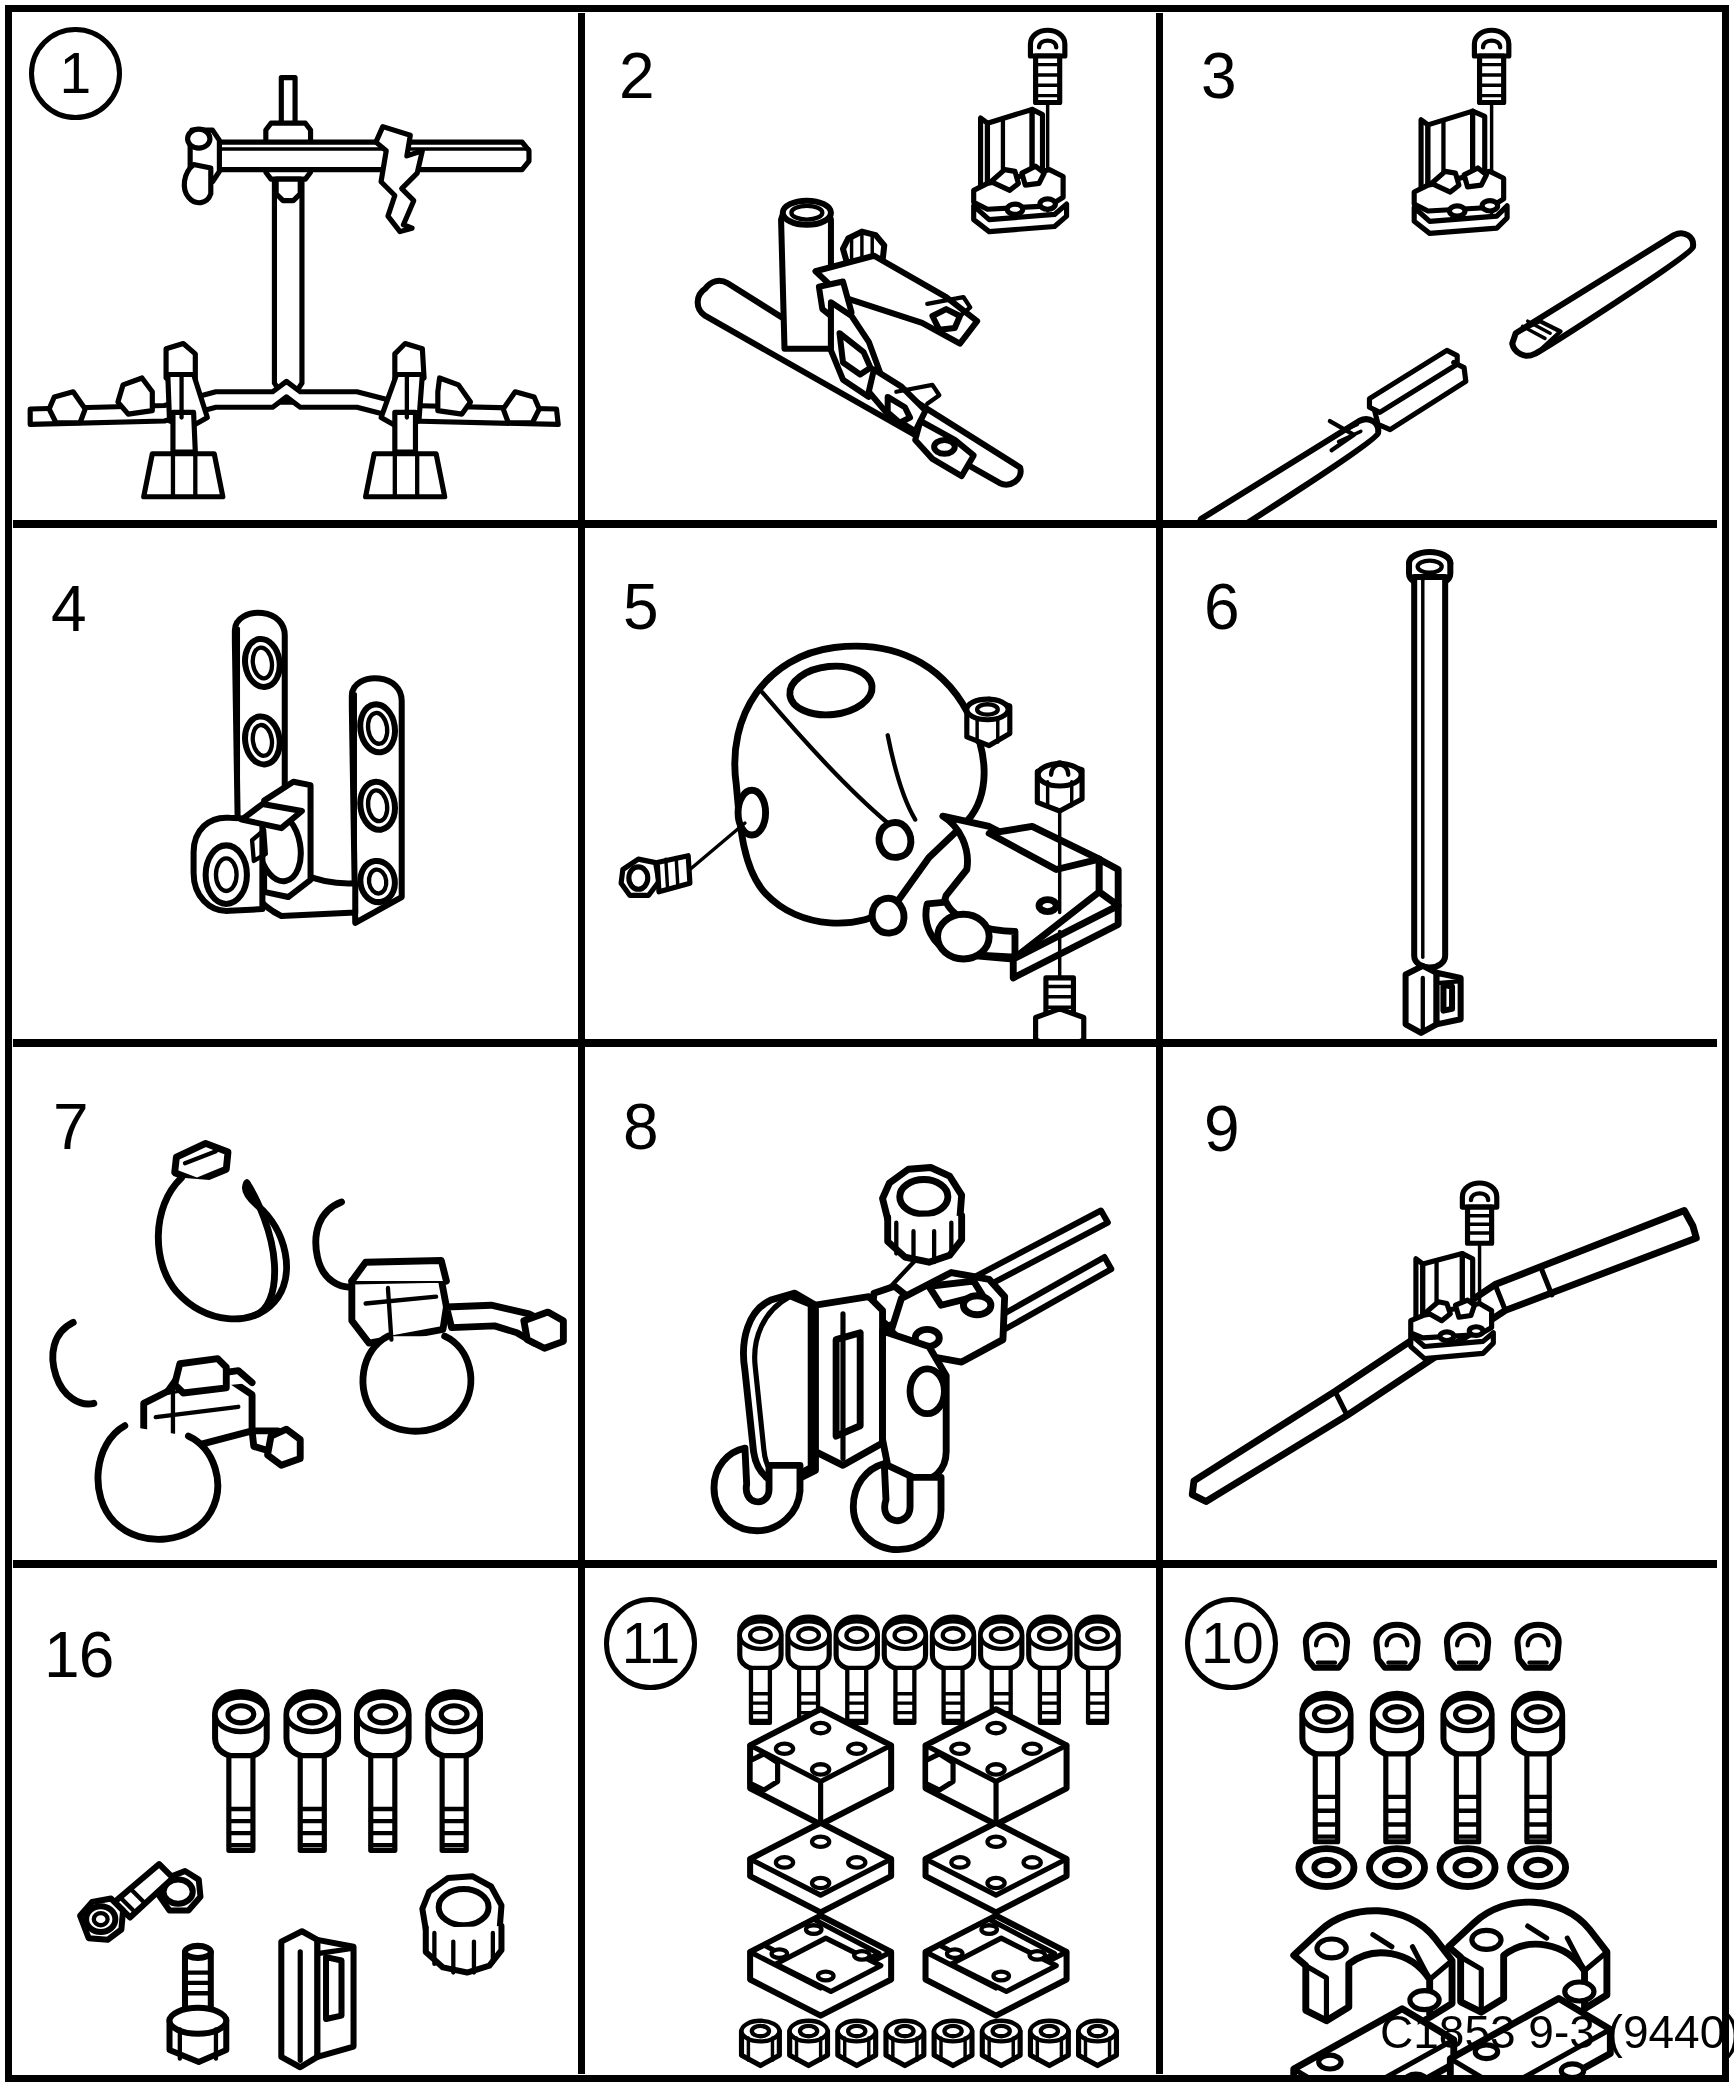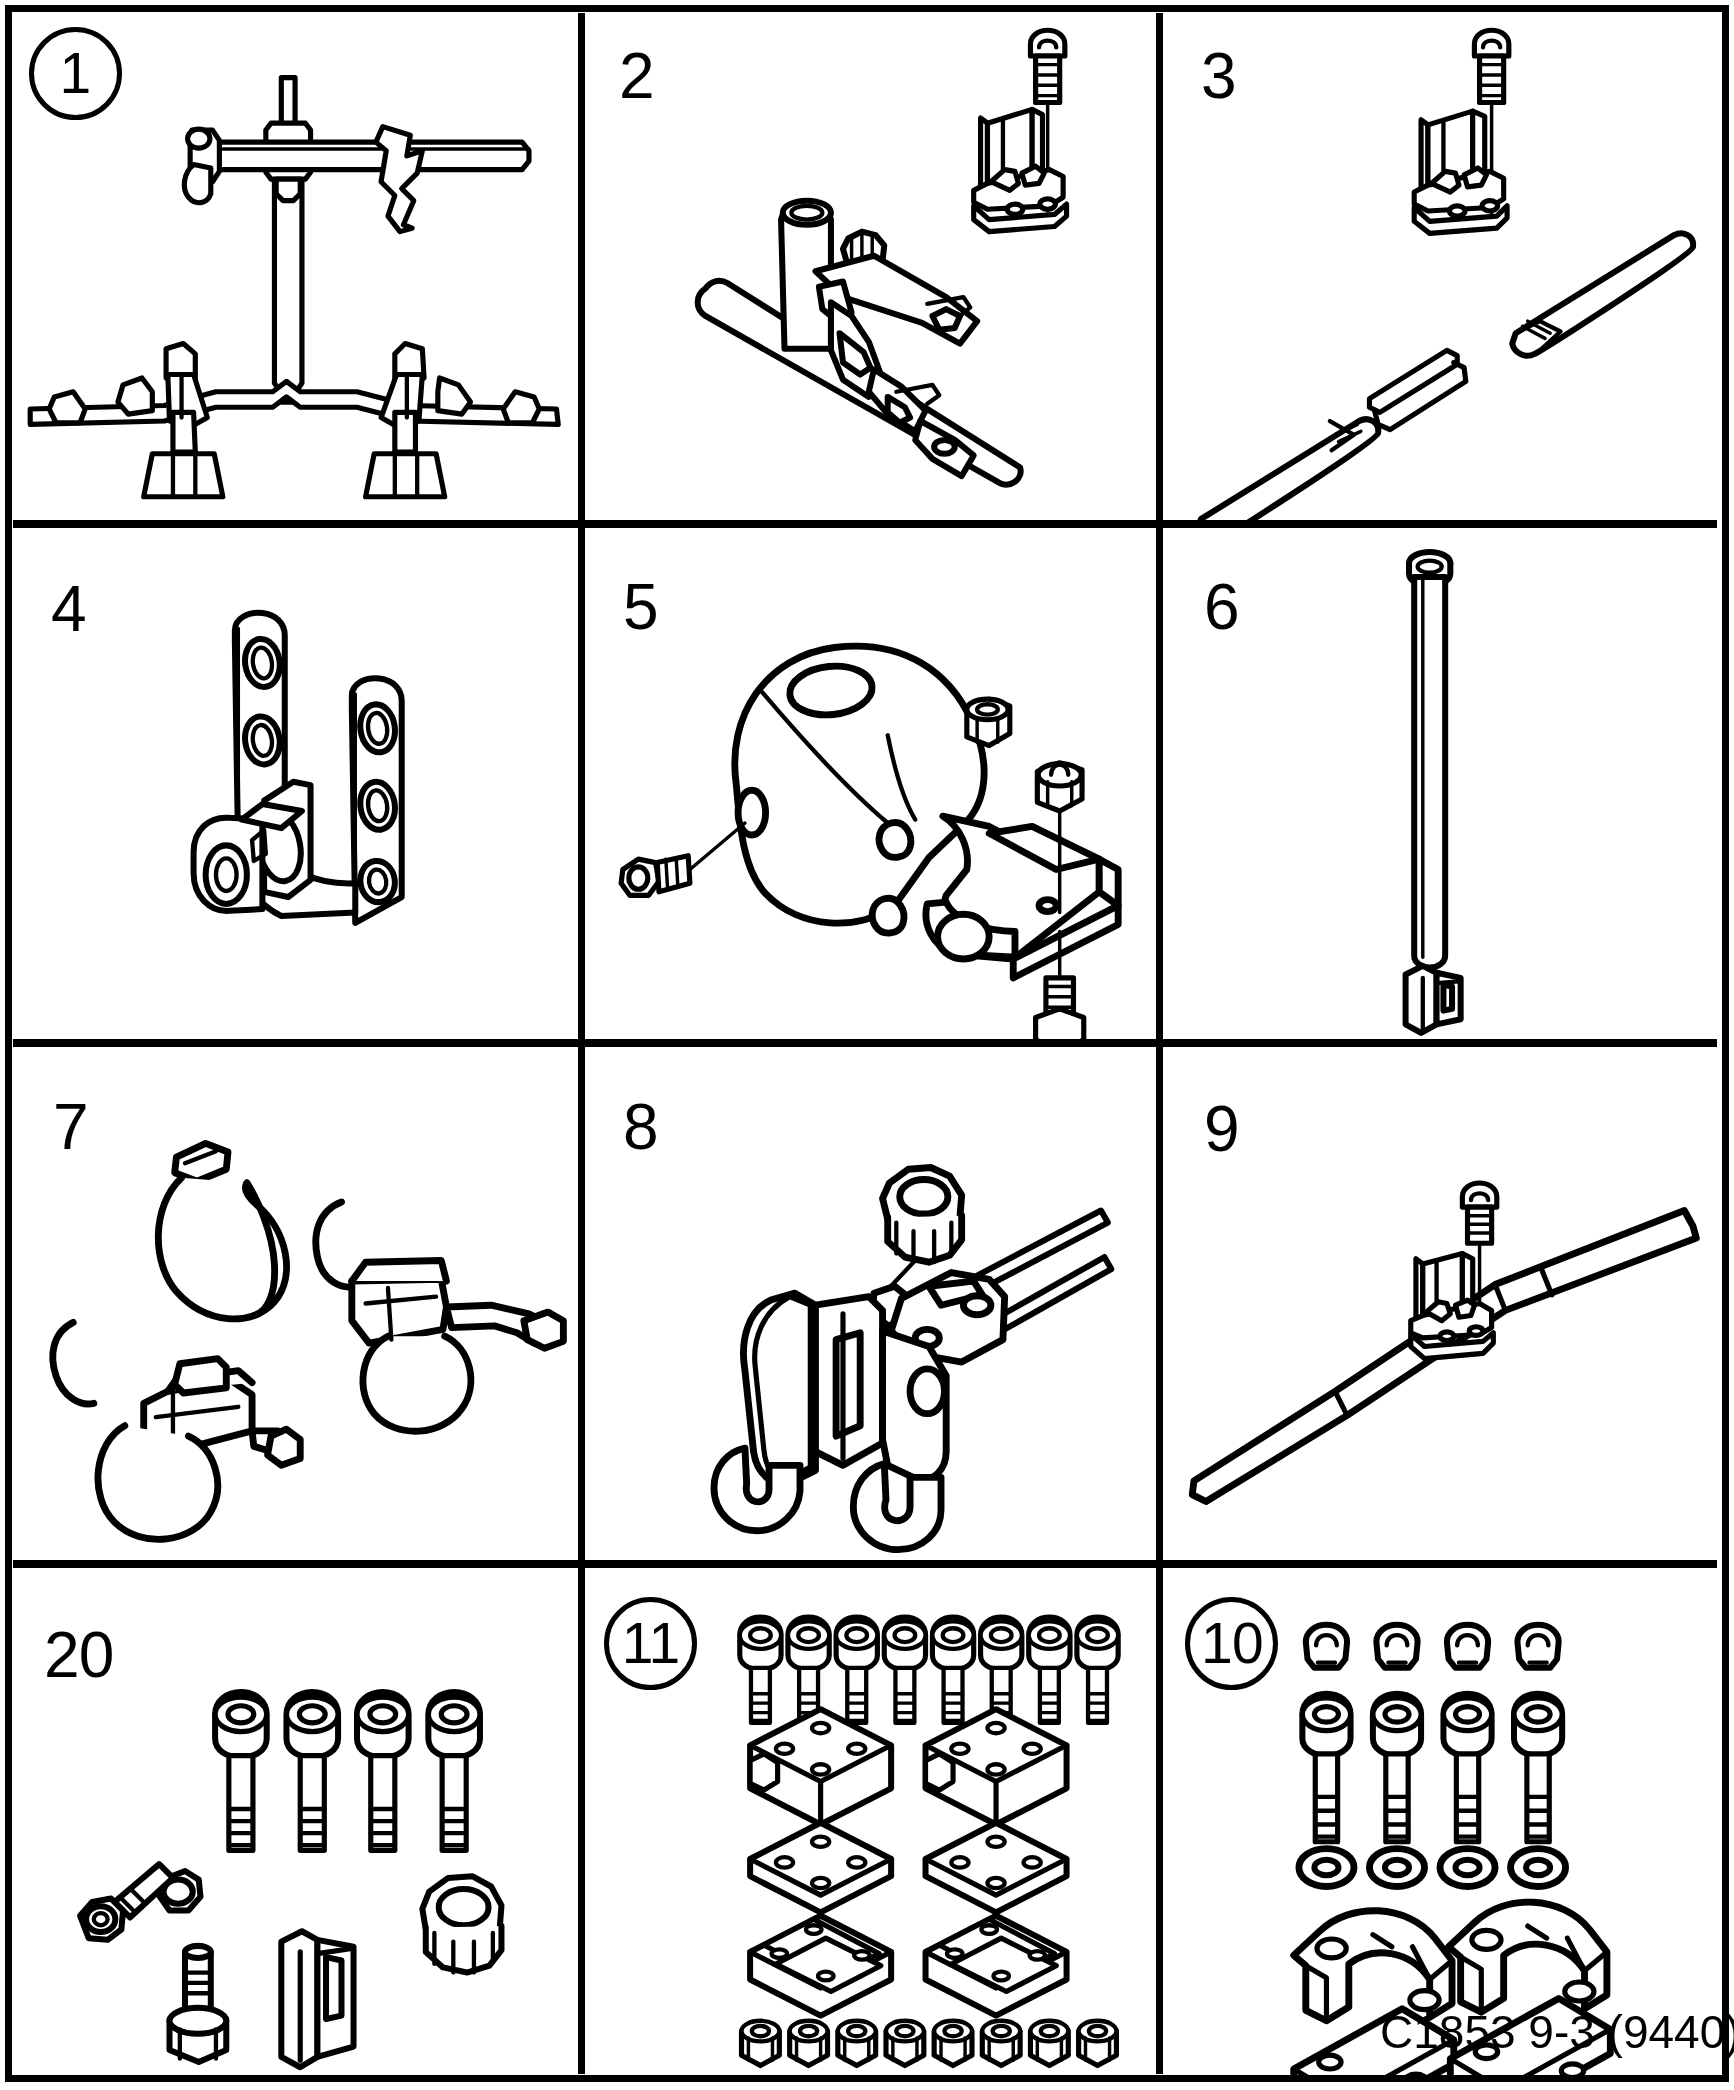--- a/index.html
+++ b/index.html
@@ -455,21 +455,21 @@
           <path d="M306 308 L320 296 L330 298 L334 310 L324 318 Z"></path>
           <path d="M340 300 L354 294 L362 300 L358 312 L344 314 Z"></path>
           <ellipse cx="330" cy="336" rx="8" ry="5"></ellipse>
           <ellipse cx="364" cy="330" rx="8" ry="5"></ellipse>
         </g>
       </svg>
     </div>
   </div>
 
   <div class="panel" style="left:13px;top:1568px;width:565px;height:507px;">
-    <div class="pnum" style="left:31px;top:55px;">20</div>
+    <div class="pnum" style="left:31px;top:55px;">16</div>
     <div class="art">
       <svg viewBox="0 0 657 589" preserveAspectRatio="none" aria-hidden="true">
         <defs>
           <g id="sockbolt">
             <path class="fillw" stroke-width="7" d="M0 0 C0 -16 14 -26 30 -26 C46 -26 60 -16 60 0 L60 28 C60 42 46 50 30 50 C14 50 0 42 0 28 Z"></path>
             <ellipse class="fillw" stroke-width="6" cx="30" cy="0" rx="30" ry="20"></ellipse>
             <ellipse class="fillw" stroke-width="6" cx="30" cy="0" rx="15" ry="10"></ellipse>
             <path class="fillw" stroke-width="6" d="M16 48 L44 48 L44 158 L16 158 Z"></path>
             <path class="ln" stroke-width="5" d="M16 110 L44 110 M16 124 L44 124 M16 138 L44 138 M16 152 L44 152"></path>
           </g>

